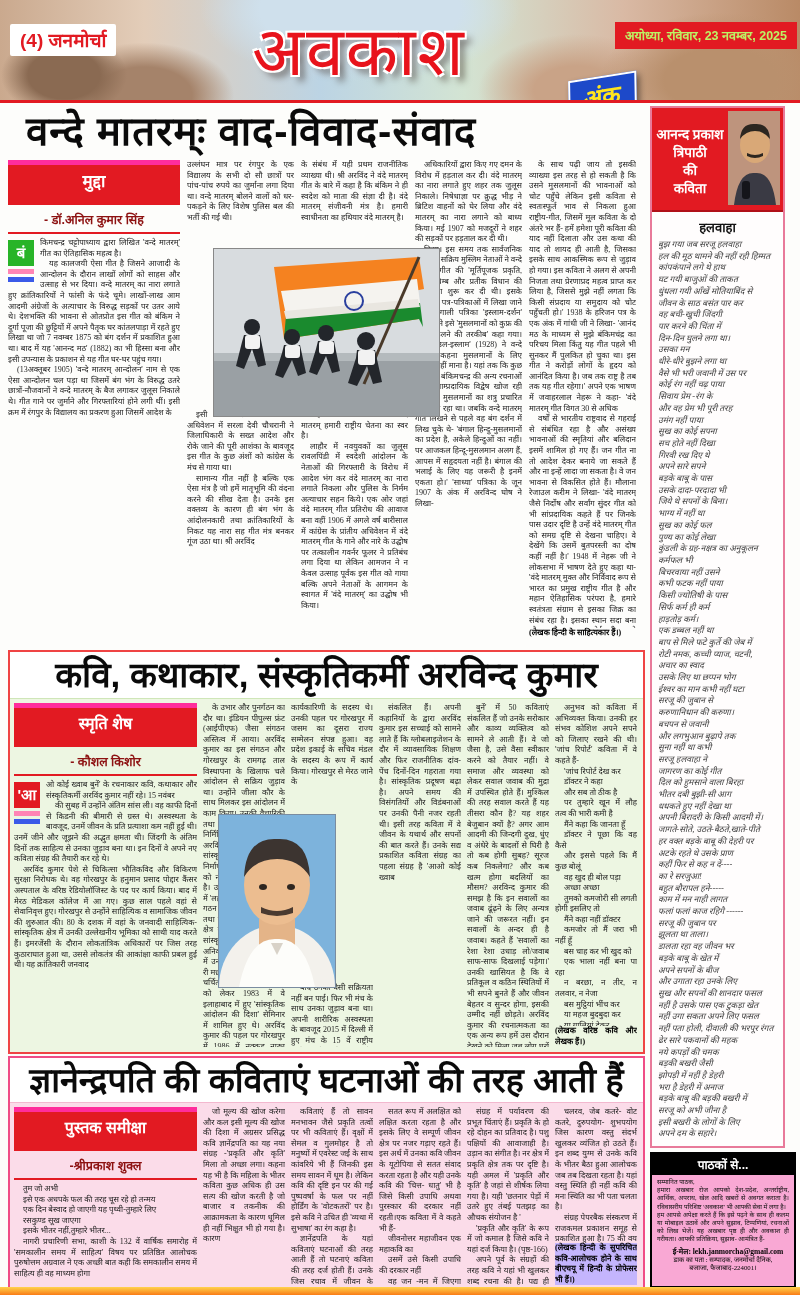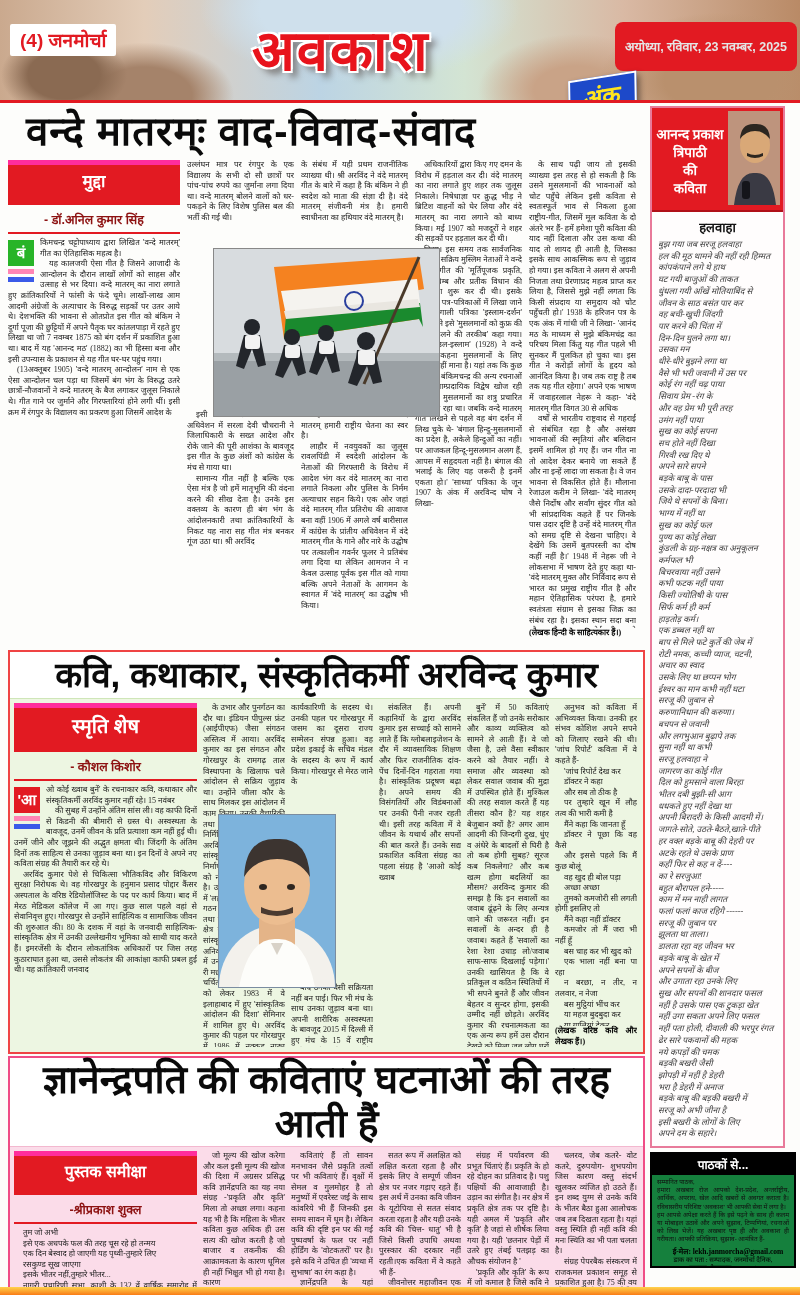--- a/index.html
+++ b/index.html
@@ -9,24 +9,24 @@
   .header{position:absolute;left:0;top:0;width:800px;height:100px;overflow:hidden;
     background:
       radial-gradient(90px 60px at 8% 75%, #8a6a52 0 40%, transparent 70%),
       radial-gradient(120px 70px at 18% 95%, #a5836a 0 40%, transparent 75%),
       radial-gradient(160px 90px at 90% 80%, #b9906d 0 35%, transparent 75%),
       radial-gradient(140px 80px at 72% 90%, #c9a387 0 30%, transparent 70%),
       radial-gradient(200px 90px at 45% 10%, #cfe0ec 0 50%, transparent 80%),
       linear-gradient(90deg,#caa98e 0%,#e3cdb9 18%,#bcd4e4 40%,#d3e4d3 58%,#d9b9a4 78%,#b98a66 100%); text-align: center;}
   .page-tag{position:absolute;left:10px;top:24px;background:#fff;color:#e21a22;font-weight:bold;
     font-family:"Liberation Sans",sans-serif;font-size:19px;padding:3px 10px;border-radius:2px;}
-  .date-box{position:absolute;right:3px;top:22px;background:#e21a22;color:#e5e5e5;font-weight:bold;
-    font-family:"Liberation Sans",sans-serif;font-size:12.5px;padding:16px 10px;border-radius:8px;}
+  .date-box{position:absolute;right:3px;top:22px;background:#e21a22;color:#bef264;font-weight:bold;
+    font-family:"Liberation Sans",sans-serif;font-size:12.5px;padding:5px 10px;}
   .masthead{position:absolute;left:252px;top:8px;font-family:"Liberation Sans",sans-serif;
-    font-weight:700;font-size:56px;line-height:86px;color:#e8131c;letter-spacing:2px;
+    font-weight:400;font-size:68px;line-height:86px;color:#e8131c;letter-spacing:2px;
     text-shadow:-2px -2px 0 #fff,2px -2px 0 #fff,-2px 2px 0 #fff,2px 2px 0 #fff,6px 6px 7px rgba(40,20,10,.55);}
   .badge{position:absolute;left:568px;top:76px;background:#1d49c9;color:#ffe51e;font-weight:900;
     font-family:"Liberation Sans",sans-serif;font-size:24px;padding:1px 14px;border:2px solid #fff;
     transform:rotate(-9deg) skewX(-8deg);box-shadow:3px 4px 6px rgba(0,0,0,.45);}
   .header-rule{position:absolute;left:0;top:100px;width:800px;height:3px;background:#e21a22;}
   
   .bodytext,.bodytext .li{font-size:8px;line-height:10.6px;text-align:justify;color:#1c1c1c;}
   .bodytext .li{text-indent:9px;margin:0;}
   .col{position:relative;overflow:hidden;}
   .kicker{position:relative;background:#e21a22;color:#fff;font-family:"Liberation Sans",sans-serif;
@@ -55,43 +55,43 @@
   
   .article2{position:absolute;left:8px;top:650px;width:633px;height:400px;background:#edf6e2;
     border:2px solid #ef4444;}
   .a2-headline{margin:0;background:#fff;font-family:"Liberation Sans",sans-serif;font-weight:900;
     font-size:35px;line-height:46px;color:#0a0a0a;text-align:center;border-bottom:1px solid #cfe6b8;}
   .a2-cols{display:flex;gap:6px;height:344px;overflow:hidden;padding:4px;}
   .a2-cols .c1{width:183px;} .a2-cols .cn{width:82px;}
   .h104{height:104px;overflow:hidden;} .gap174{height:176px;}
   .a2-photo{position:absolute;left:208px;top:162px;width:116px;height:172px;border:1px solid #7a8ca0;}
   .article2 .signoff{background:#edf6e2;}
-  .article2 .kicker{font-size:20px;}
+  .article2 .kicker{font-size:16px;}
   
   .article3{position:absolute;left:8px;top:1056px;width:633px;height:229px;background:#fbdce9;
     border:2px solid #ef4d86;border-bottom:none;}
-  .a3-headline{margin:0;font-family:"Liberation Sans",sans-serif;font-weight:900;font-size:39px;
+  .a3-headline{margin:0;font-family:"Liberation Sans",sans-serif;font-weight:900;font-size:34px;
     line-height:44px;color:#0a0a0a;text-align:center;background:#fff;border-bottom:1px solid #f3b8cf;}
   .a3-cols{display:flex;gap:6px;height:178px;overflow:hidden;padding:4px;}
   .a3-cols .c1{width:183px;} .a3-cols .cn{width:82px;}
   .article3 .signoff{background:#c4b5fd;}
   .article3 .kicker{font-size:16px;}
   
   .poembox{position:absolute;left:650px;top:106px;width:135px;height:1042px;background:#fffdfd;
     border:2px solid #e87a9a;box-sizing:border-box;overflow:hidden;}
   .poem-header{display:flex;background:#e21a22;border-bottom:2px solid #b01018;height:102px;}
   .poem-author{flex:1;color:#fff;font-family:"Liberation Sans",sans-serif;font-weight:bold;
     font-size:13.5px;line-height:18px;text-align:center;padding-top:18px;}
   .poem-photo{width:52px;height:94px;margin:3px 3px 0 0;}
   .poem-title{font-weight:bold;font-size:13px;text-align:center;margin:6px 0 3px;color:#111;}
   .poem-lines{padding:0 6px;}
   .poem-lines .li{font-size:8.6px;line-height:11.7px;font-style:italic;color:#3a3a3a;white-space:nowrap;
     overflow:hidden;}
   
-  .readersbox{position:absolute;left:650px;top:1152px;width:146px;height:116px;background:#15803d;
+  .readersbox{position:absolute;left:650px;top:1152px;width:146px;height:136px;background:#f9a8d4;
     border:2px solid #000;box-sizing:border-box;overflow:hidden;}
   .readers-title{background:#000;color:#fff;font-family:"Liberation Sans",sans-serif;font-weight:bold;
     font-size:12px;text-align:center;padding:2px 0;}
   .readers-body{padding:3px 5px 0;}
   .readers-body .li{font-size:6.4px;line-height:8.2px;text-align:justify;color:#111;}
   .readers-email{font-weight:bold;font-size:7.5px;text-align:center;margin-top:2px;padding-left:10px;}
   .readers-addr{font-size:6.8px;text-align:center;line-height:8.5px;}
   .bottom-strip{position:absolute;left:0;top:1287px;width:800px;height:8px;
     background:linear-gradient(#ffd34d,#f97b16);}
 </style>

